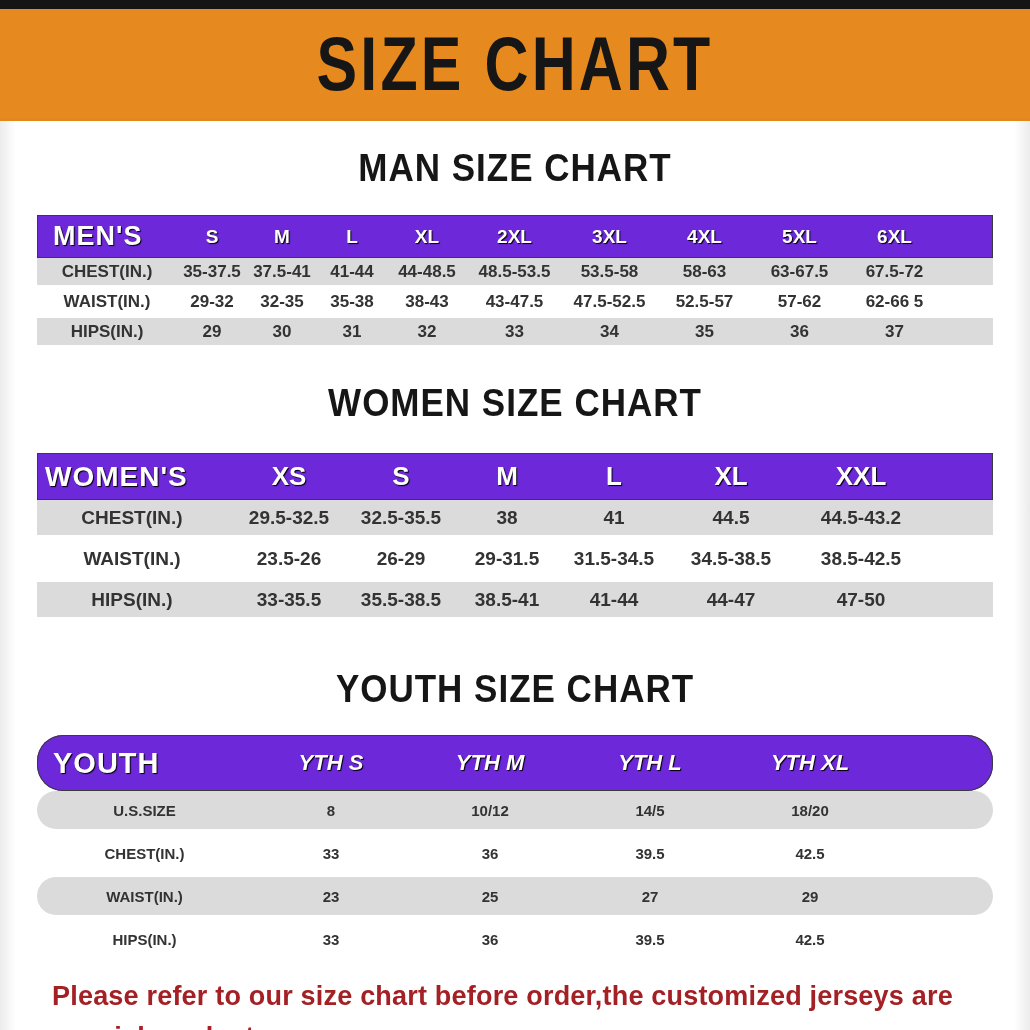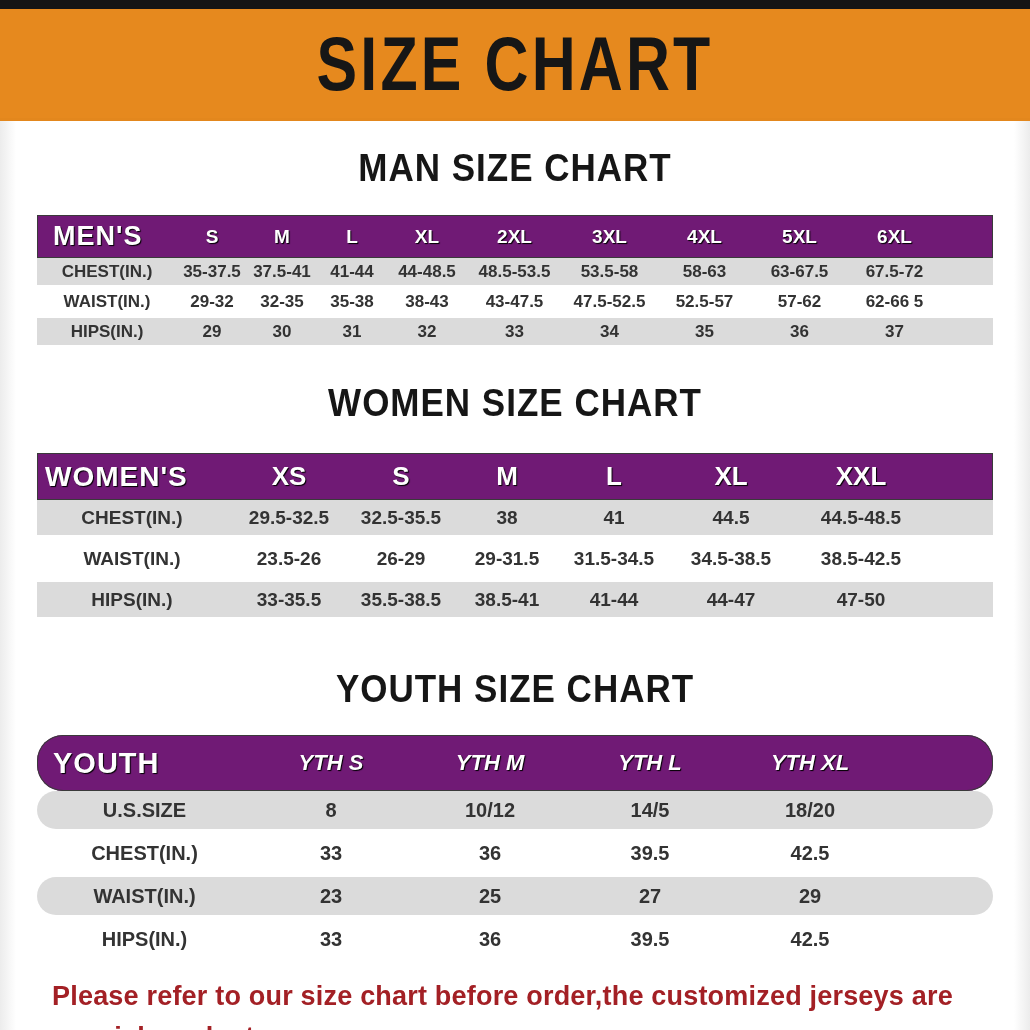--- a/index.html
+++ b/index.html
@@ -33,21 +33,21 @@
     transform: scaleY(1.1);
   }
   .sec-men h2.section-heading    { margin-top: 27px; margin-bottom: 27px; }
   .sec-women h2.section-heading  { margin-top: 38px; margin-bottom: 30px; }
   .sec-youth h2.section-heading  { margin-top: 52px; margin-bottom: 26px; }
 
   .size-table { margin: 0 37px; width: 956px; }
 
   .grid { display: grid; align-items: center; }
   .t-header {
-    background: #701a75; color: #ffffff;
+    background: #6d28d9; color: #ffffff;
     box-shadow: 0 0 0 1px #3a3a3a inset;
   }
   .corner-label {
     font-weight: bold; color: #ffffff;
     padding-left: 16px;
     letter-spacing: 1px;
     text-shadow: 1px 1px 1px #000;
   }
   .col-header { font-weight: bold; text-align: center; text-shadow: 1px 1px 1px #000; }
   .t-row .row-label, .t-row .cell {
@@ -69,21 +69,21 @@
   .sec-women .t-header { height: 47px; }
   .sec-women .corner-label { font-size: 28px; padding-left: 8px; }
   .sec-women .col-header   { font-size: 26px; }
   .sec-women .t-row { height: 35px; margin-bottom: 6px; }
   .sec-women .t-row .row-label, .sec-women .t-row .cell { font-size: 19px; }
 
   .sec-youth .t-header { height: 56px; }
   .sec-youth .corner-label { font-size: 29px; }
   .sec-youth .col-header   { font-size: 22px; font-style: italic; }
   .sec-youth .t-row { height: 38px; margin-bottom: 5px; }
-  .sec-youth .t-row .row-label, .sec-youth .t-row .cell { font-size: 20px; }
+  .sec-youth .t-row .row-label, .sec-youth .t-row .cell { font-size: 15px; }
 
   .footer { margin: 18px 0 0 52px; }
   .footer p {
     margin: 0; padding: 0;
     font-size: 27px; font-weight: bold;
     line-height: 41px;
     color: #A32025;
     letter-spacing: 0.2px;
   }
 </style>
@@ -167,21 +167,21 @@
           <span class="col-header">XXL</span>
         </div>
       <div class="t-body">
           <div class="t-row grid gray">
             <span class="row-label">CHEST(IN.)</span>
             <span class="cell">29.5-32.5</span>
             <span class="cell">32.5-35.5</span>
             <span class="cell">38</span>
             <span class="cell">41</span>
             <span class="cell">44.5</span>
-            <span class="cell">44.5-48.5</span>
+            <span class="cell">44.5-43.2</span>
           </div>
           <div class="t-row grid white">
             <span class="row-label">WAIST(IN.)</span>
             <span class="cell">23.5-26</span>
             <span class="cell">26-29</span>
             <span class="cell">29-31.5</span>
             <span class="cell">31.5-34.5</span>
             <span class="cell">34.5-38.5</span>
             <span class="cell">38.5-42.5</span>
           </div>

